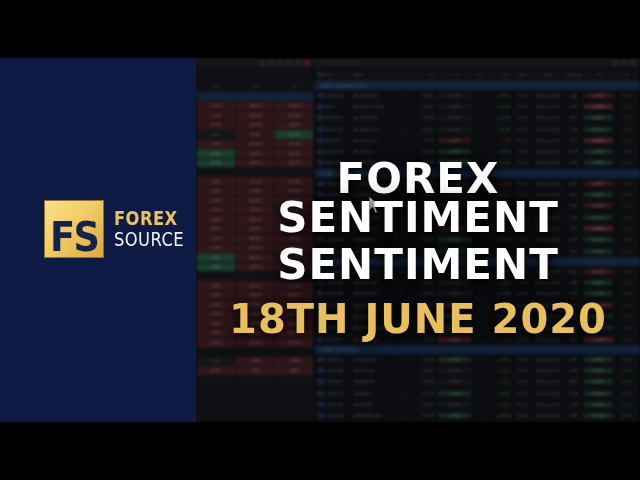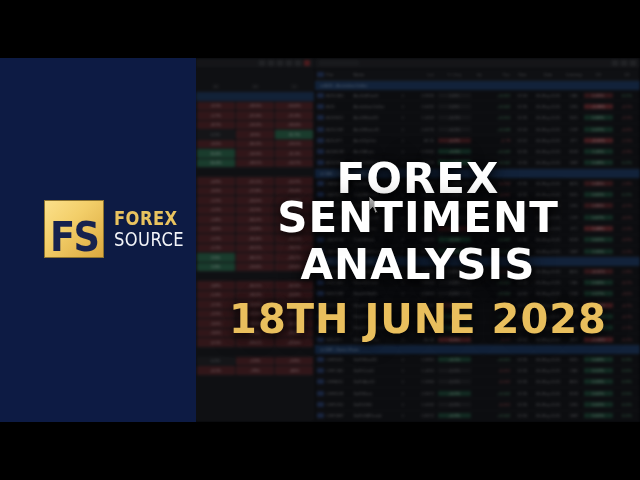--- a/index.html
+++ b/index.html
@@ -714,19 +714,19 @@
       <span id="logoFS">FS</span>
     </div>
     <div id="logoWords">
       <span id="wForex">FOREX</span>
       <span id="wSource">SOURCE</span>
     </div>
   </div>
 
   <div id="headline">
     <div class="hl" id="hl1">FOREX SENTIMENT</div>
-    <div class="hl" id="hl2">ANALYSIS</div>
-    <div id="hl3">18TH JUNE 2028</div>
+    <div class="hl" id="hl2">SENTIMENT</div>
+    <div id="hl3">18TH JUNE 2020</div>
   </div>
 
   <div class="bar" id="barTop"></div>
   <div class="bar" id="barBot"></div>
 </div>
 
 </body></html>

